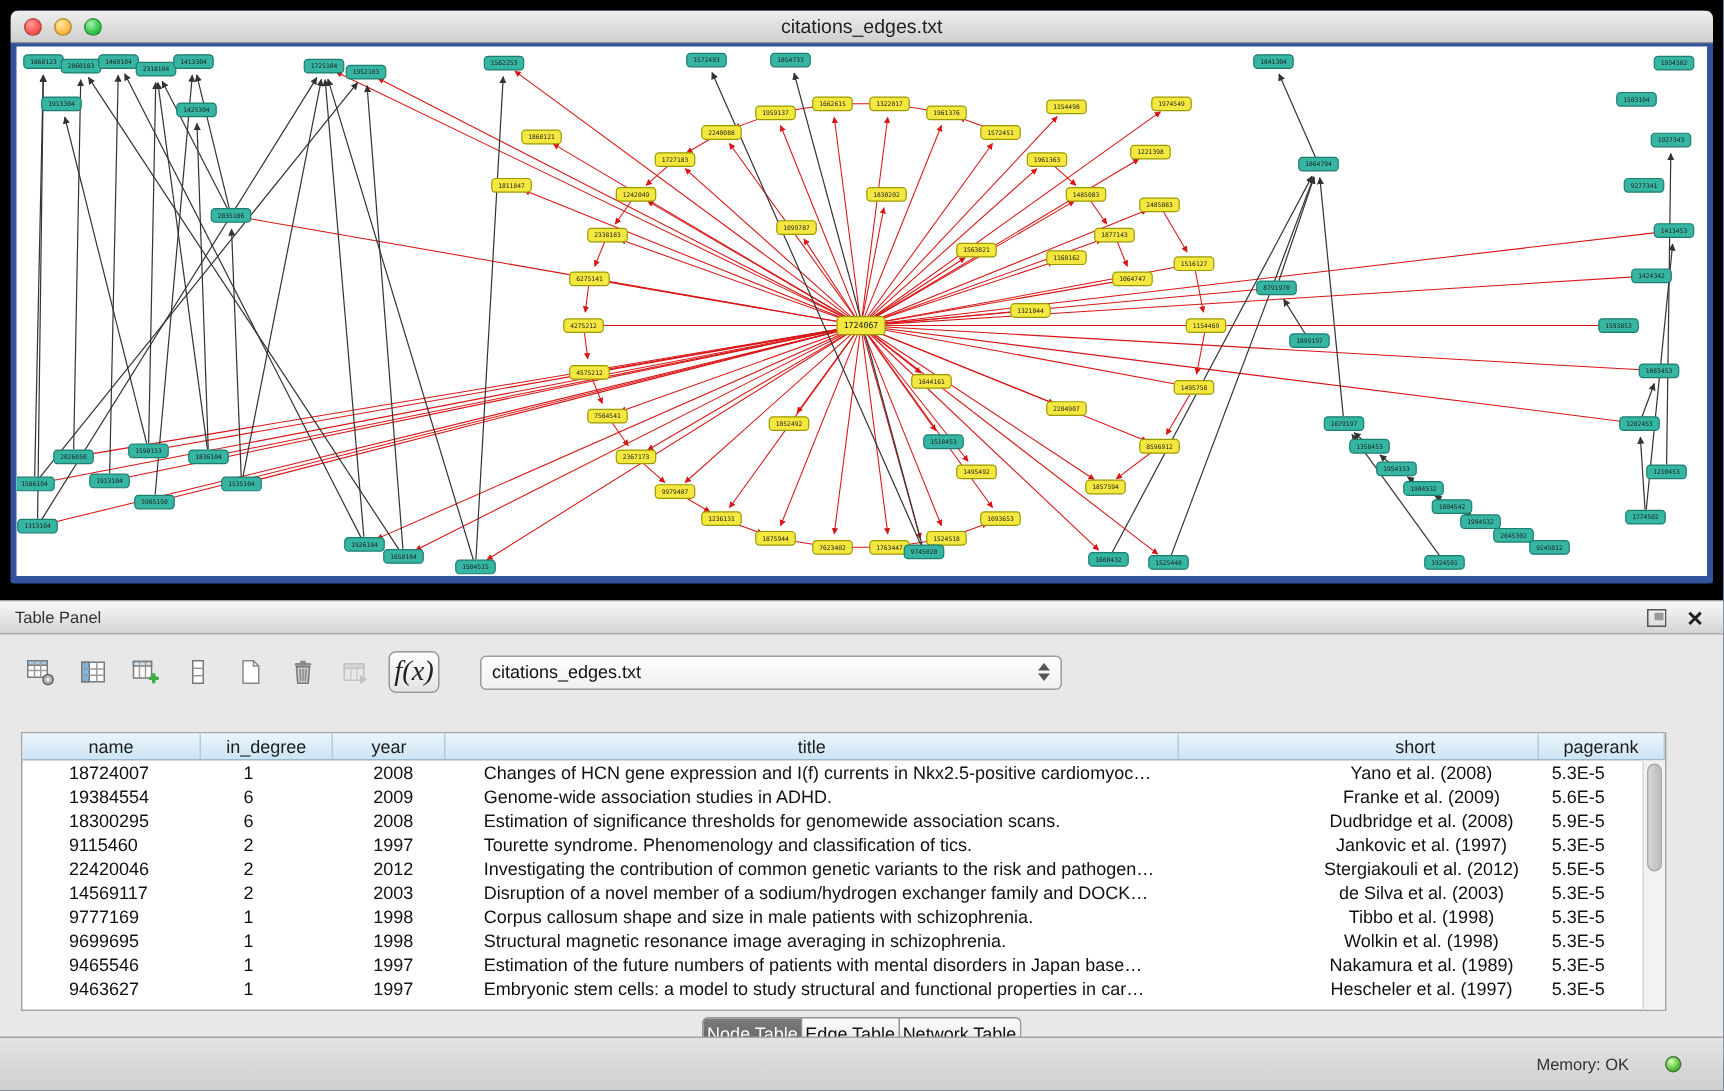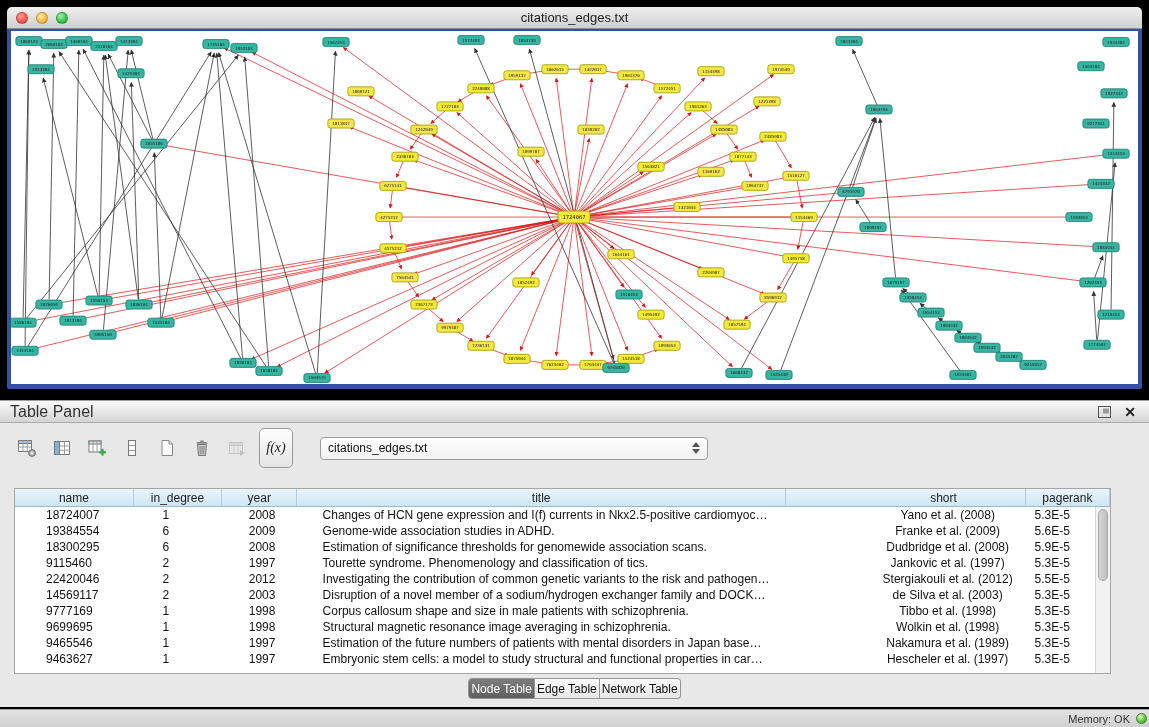--- a/index.html
+++ b/index.html
@@ -20,30 +20,30 @@
   .win-title { position:absolute; left:0; right:0; text-align:center; font-size:13px; color:#222; }
   .canvas-frame { position:absolute; left:4px; right:4px; top:24px; bottom:5px; background:#fff; overflow:hidden; }
   .canvas-frame svg { width:100%; height:100%; display:block; }
   .graph-node text { font-family:"DejaVu Sans Mono", monospace; }
 
   
   .table-panel { position:absolute; left:0; top:400px; width:1149px; height:307px;
     background:#e8e8e8; border-top:1px solid #9f9f9f; }
   .panel-header { height:22px; background:linear-gradient(#f9f9f9,#d5d5d5); border-bottom:1px solid #ababab;
     display:flex; align-items:center; padding:0 10px; }
-  .panel-title { font-size:16px; color:#333; margin-right:auto; }
+  .panel-title { font-size:11px; color:#333; margin-right:auto; }
   .hdr-ico { width:18px; height:16px; display:flex; align-items:center; justify-content:center; margin-left:8px; cursor:default; }
   .hdr-close { font-size:14px; font-weight:bold; color:#222; }
 
   .toolbar { position:absolute; left:14px; top:32px; height:30px; display:flex; align-items:center; gap:9px; }
   .tbtn { width:26px; height:26px; display:flex; align-items:center; justify-content:center; border-radius:4px; }
   .tbtn.disabled { opacity:.4; }
-  .fx-btn { width:34px; height:40px; border:1px solid #9a9a9a; border-radius:5px;
+  .fx-btn { width:34px; height:28px; border:1px solid #9a9a9a; border-radius:5px;
     background:linear-gradient(#fefefe,#e4e4e4); display:flex; align-items:center; justify-content:center;
-    font-family:"Liberation Serif", serif; font-style:italic; font-size:14px; color:#222; }
+    font-family:"Liberation Serif", serif; font-style:italic; font-size:19px; color:#222; }
   .combo { margin-left:18px; width:388px; height:23px; border:1px solid #9c9c9c; border-radius:4px;
     background:linear-gradient(#ffffff,#f0f0f0); display:flex; align-items:center; padding:0 7px; font-size:12px; color:#111; }
   .combo-arrows { margin-left:auto; display:flex; flex-direction:column; gap:2px; }
   .arr-up { width:0; height:0; border-left:4px solid transparent; border-right:4px solid transparent; border-bottom:5px solid #555; }
   .arr-dn { width:0; height:0; border-left:4px solid transparent; border-right:4px solid transparent; border-top:5px solid #555; }
 
   .table-wrap { position:absolute; left:14px; top:87px; width:1097px; height:186px;
     background:#fff; border:1px solid #a5a5a5; }
   .thead { display:flex; height:18px; background:linear-gradient(#eaf5fc,#cde5f4); border-bottom:1px solid #9db8cc; }
   .th { font-size:12px; color:#1c1c1c; display:flex; align-items:center; justify-content:center;
@@ -57,23 +57,23 @@
   .vscroll { position:absolute; right:0; top:18px; bottom:0; width:15px; background:#f2f2f2; border-left:1px solid #d8d8d8; }
   .vthumb { margin:2px; height:72px; background:linear-gradient(90deg,#d6d6d6,#bdbdbd); border:1px solid #a8a8a8; border-radius:7px; }
 
   .tabs { position:absolute; left:0; top:277px; width:100%; display:flex; justify-content:center; }
   .tab { height:21px; padding:0 2px; display:flex; align-items:center; font-size:12px; color:#111;
     background:linear-gradient(#fcfcfc,#e6e6e6); border:1px solid #949494; border-left:none; }
   .tab:first-child { border-left:1px solid #949494; border-radius:4px 0 0 4px; }
   .tab:last-child { border-radius:0 4px 4px 0; }
   .tab.active { background:linear-gradient(#7d7d7d,#5e5e5e); color:#fff; }
 
-  .statusbar { position:absolute; left:0; bottom:0; width:1149px; height:18px;
+  .statusbar { position:absolute; left:0; bottom:0; width:1149px; height:36px;
     background:linear-gradient(#e3e3e3,#cfcfcf); border-top:1px solid #a3a3a3;
-    display:flex; align-items:center; justify-content:flex-end; gap:6px; padding-right:2px; }
+    display:flex; align-items:center; justify-content:flex-end; gap:24px; padding-right:28px; }
   .mem-label { font-size:11px; color:#333; }
   .mem-dot { width:11px; height:11px; border-radius:50%; border:1px solid #46793a;
     background:radial-gradient(circle at 35% 30%, #dcffb5, #58c23e 60%, #2f8f23); }
 </style>
 </head>
 <body>
 
 <div class="desktop">
 
   <div class="net-window">

